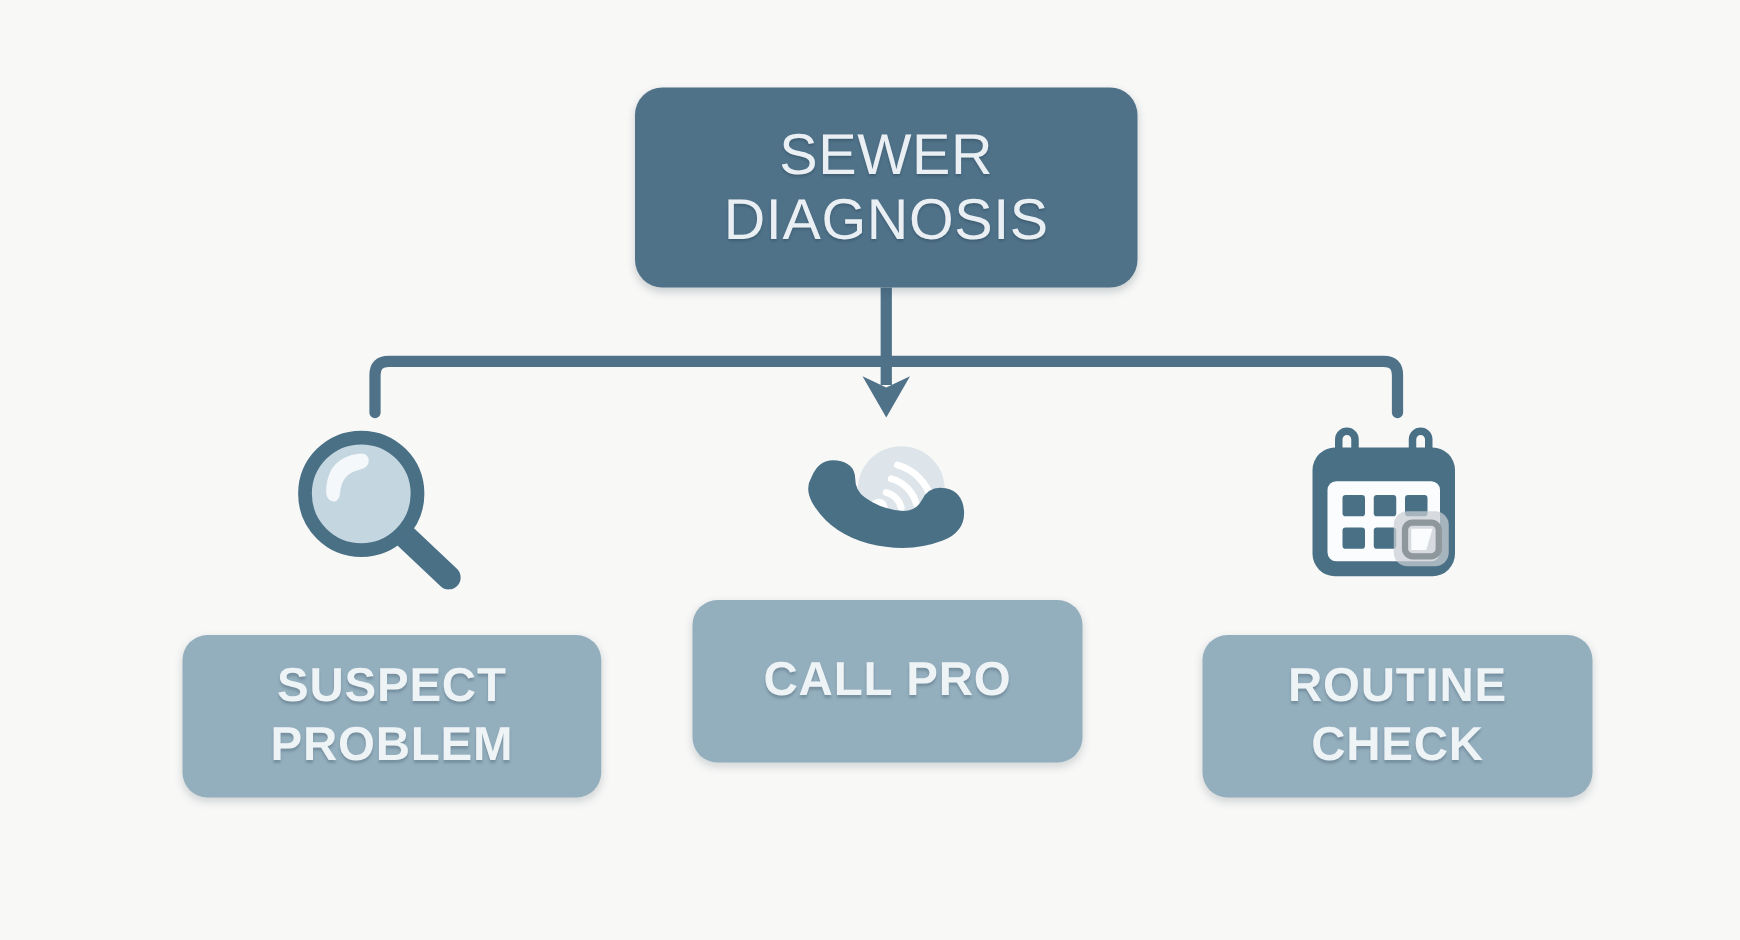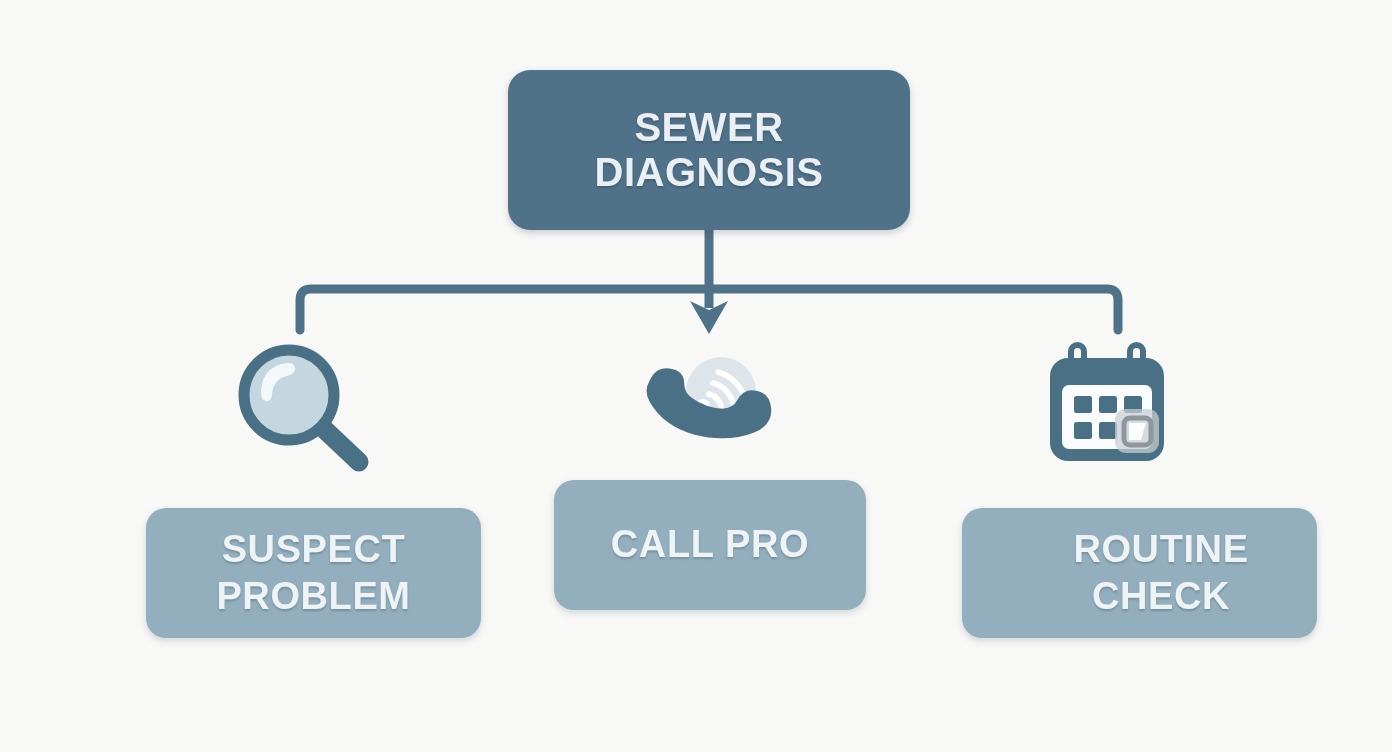--- a/index.html
+++ b/index.html
@@ -26,22 +26,22 @@
     height: 160px;
     background: #4f7289;
     border-radius: 22px;
     box-shadow: 0 3px 7px rgba(40, 60, 72, 0.22);
     display: flex;
     align-items: center;
     justify-content: center;
   }
   .root-label {
     color: #e9eff3;
-    font-size: 40px;
-    font-weight: bold;
+    font-size: 46px;
+    font-weight: normal;
     line-height: 1.12;
     letter-spacing: 0.5px;
     text-align: center;
     text-shadow: 0 2px 2px rgba(30, 50, 62, 0.30);
     white-space: pre-line;
   }
   
   .connectors {
     position: absolute;
     left: 0;
@@ -68,21 +68,21 @@
     height: 130px;
     background: #93aebd;
     border-radius: 20px;
     box-shadow: 0 3px 7px rgba(40, 60, 72, 0.18);
     display: flex;
     align-items: center;
     justify-content: center;
   }
   #leaf-0 { left: 146px; top: 508px; width: 335px; }
   #leaf-1 { left: 554px; top: 480px; width: 312px; }
-  #leaf-2 { left: 962px; top: 508px; width: 312px; padding-left: 43px; }
+  #leaf-2 { left: 962px; top: 508px; width: 312px; }
   .leaf-label {
     color: #eef3f6;
     font-size: 38px;
     font-weight: bold;
     line-height: 1.25;
     letter-spacing: 0.6px;
     text-align: center;
     text-shadow: 0 2px 2px rgba(45, 70, 85, 0.28);
     white-space: pre-line;
   }

